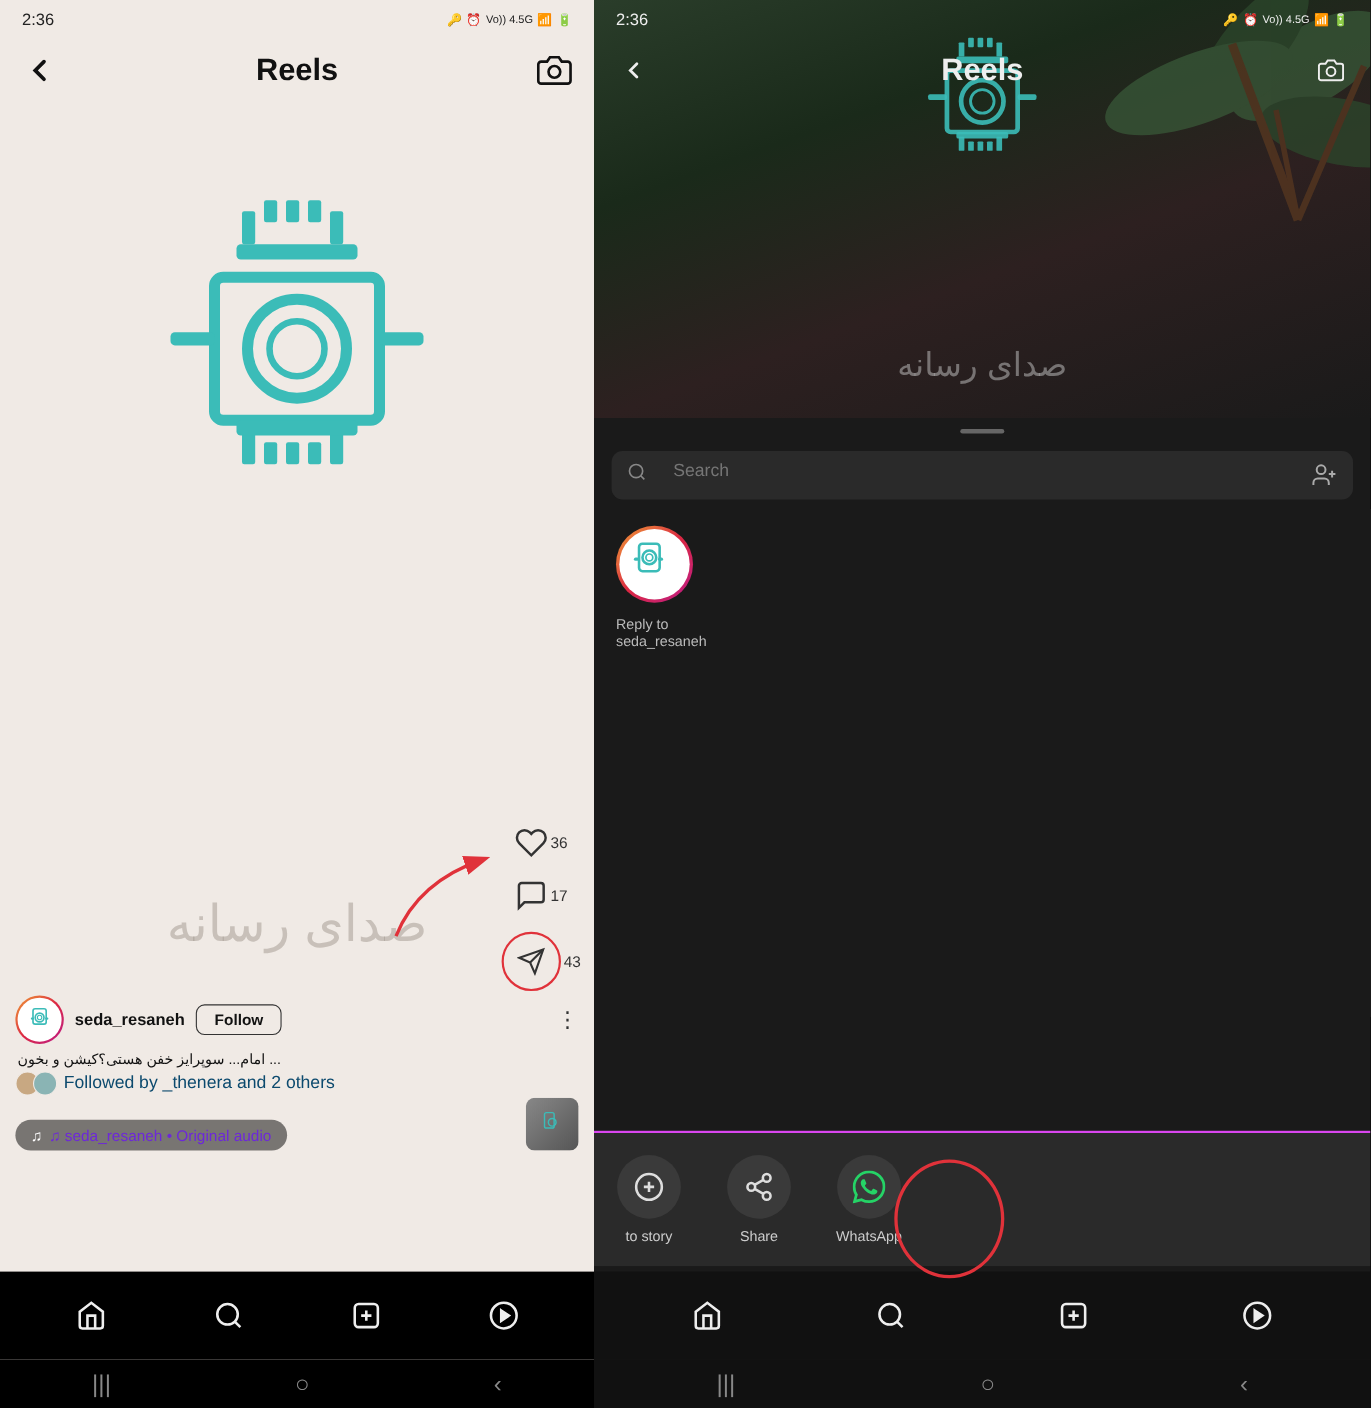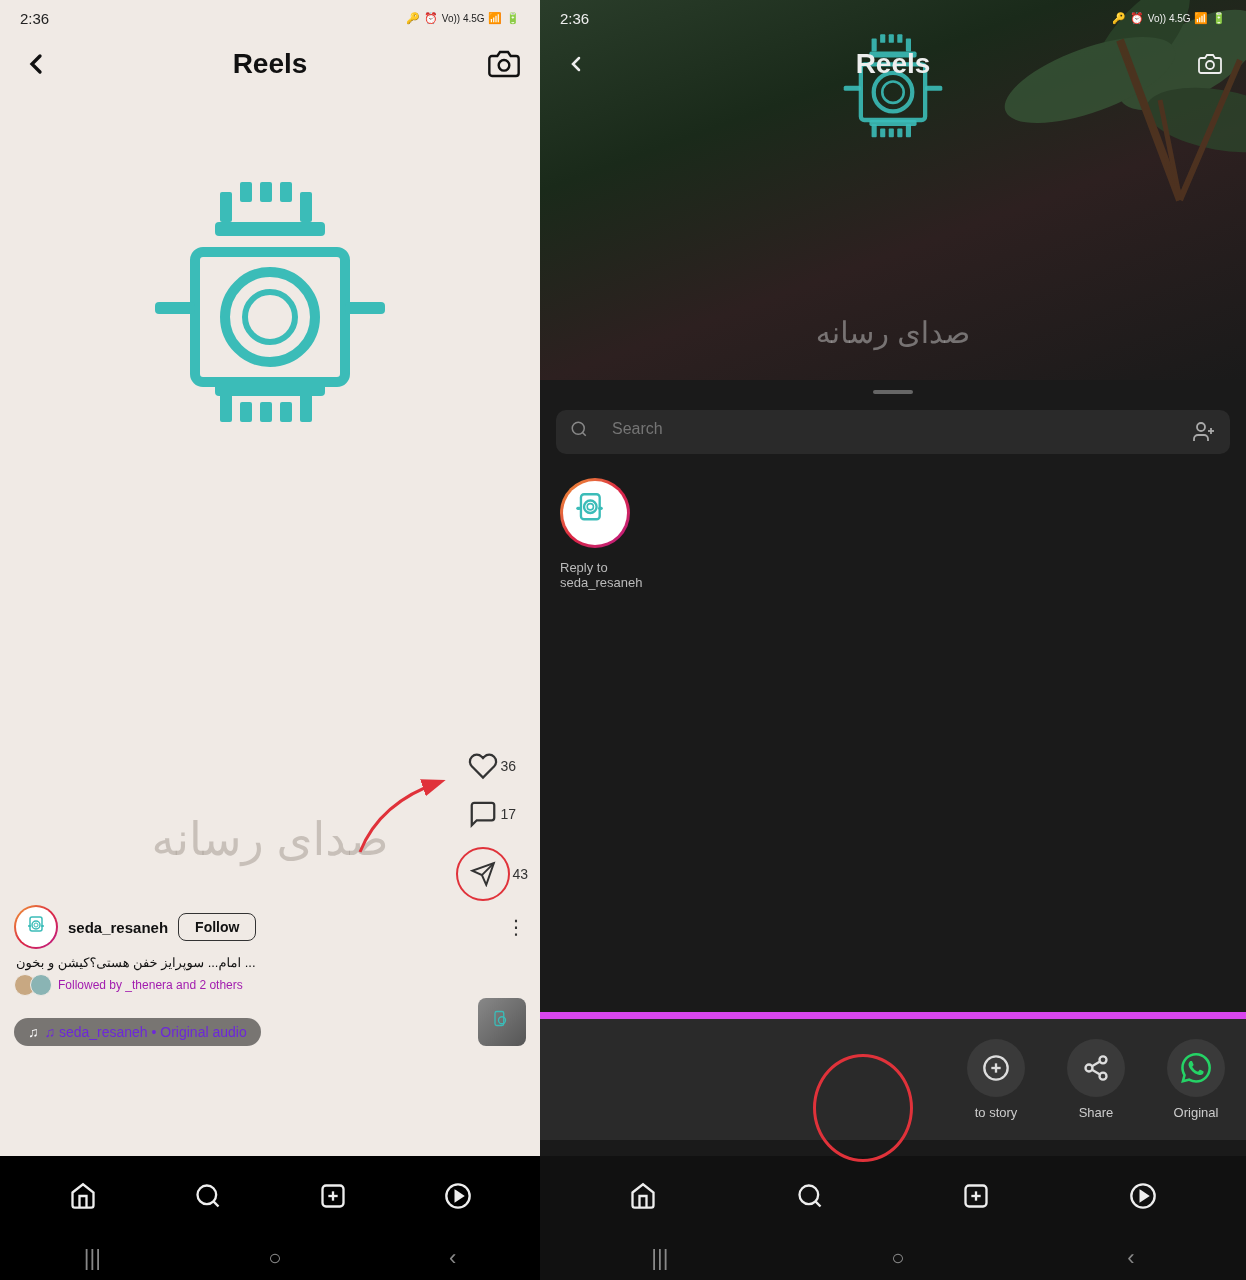--- a/index.html
+++ b/index.html
@@ -175,22 +175,22 @@
       margin-right: -6px;
     }
     .mini-avatar2 {
       width: 22px;
       height: 22px;
       border-radius: 50%;
       background: #8ab4b4;
       border: 1.5px solid #f0eae5;
     }
     .followed-text {
-      font-size: 12px;
-      color: #a21caf;
+      font-size: 16px;
+      color: #0c4a6e;
     }
 
     
     .audio-bar {
       position: absolute;
       bottom: 110px;
       left: 14px;
       display: flex;
       align-items: center;
       gap: 8px;
@@ -637,21 +637,21 @@
             <rect x="4" y="12" width="3" height="2" rx="1" fill="#3bbcb8"></rect>
             <rect x="18" y="12" width="3" height="2" rx="1" fill="#3bbcb8"></rect>
           </svg>
         </div>
       </div>
       <span style="font-size:13px;color:#bbb;margin-top:4px;">Reply to</span>
       <span style="font-size:13px;color:#bbb;">seda_resaneh</span>
     </div>
   </div>
 
-  <div style="position:absolute;bottom:140px;left:0;right:0;background:#2a2a2a;border-top:7px solid #d946ef;display:flex;overflow-x:auto;padding:12px 0;justify-content:flex-end;">
+  <div style="position:absolute;bottom:129px;left:0;right:0;background:#2a2a2a;border-top:2px solid #d946ef;display:flex;overflow-x:auto;padding:12px 0;">
 
     <div class="share-option">
       <div class="share-option-circle">
         <svg viewBox="0 0 24 24" fill="none" stroke="#ddd" stroke-width="2" width="28" height="28">
           <circle cx="12" cy="12" r="10"></circle>
           <line x1="12" y1="8" x2="12" y2="16"></line>
           <line x1="8" y1="12" x2="16" y2="12"></line>
         </svg>
       </div>
       <span class="share-option-label">to story</span>
@@ -670,21 +670,21 @@
       <span class="share-option-label">Share</span>
     </div>
 
 
     <div class="share-option">
       <div class="share-option-circle">
         <svg viewBox="0 0 24 24" fill="#25D366" width="30" height="30">
           <path d="M17.472 14.382c-.297-.149-1.758-.867-2.03-.967-.273-.099-.471-.148-.67.15-.197.297-.767.966-.94 1.164-.173.199-.347.223-.644.075-.297-.15-1.255-.463-2.39-1.475-.883-.788-1.48-1.761-1.653-2.059-.173-.297-.018-.458.13-.606.134-.133.298-.347.446-.52.149-.174.198-.298.298-.497.099-.198.05-.371-.025-.52-.075-.149-.669-1.612-.916-2.207-.242-.579-.487-.5-.669-.51-.173-.008-.371-.01-.57-.01-.198 0-.52.074-.792.372-.272.297-1.04 1.016-1.04 2.479 0 1.462 1.065 2.875 1.213 3.074.149.198 2.096 3.2 5.077 4.487.709.306 1.262.489 1.694.625.712.227 1.36.195 1.871.118.571-.085 1.758-.719 2.006-1.413.248-.694.248-1.289.173-1.413-.074-.124-.272-.198-.57-.347m-5.421 7.403h-.004a9.87 9.87 0 01-5.031-1.378l-.361-.214-3.741.982.998-3.648-.235-.374a9.86 9.86 0 01-1.51-5.26c.001-5.45 4.436-9.884 9.888-9.884 2.64 0 5.122 1.03 6.988 2.898a9.825 9.825 0 012.893 6.994c-.003 5.45-4.437 9.884-9.885 9.884m8.413-18.297A11.815 11.815 0 0012.05 0C5.495 0 .16 5.335.157 11.892c0 2.096.547 4.142 1.588 5.945L.057 24l6.305-1.654a11.882 11.882 0 005.683 1.448h.005c6.554 0 11.89-5.335 11.893-11.893a11.821 11.821 0 00-3.48-8.413z"></path>
         </svg>
       </div>
-      <span class="share-option-label">Original</span>
+      <span class="share-option-label">WhatsApp</span>
     </div>
 
   </div>
 
   <div style="position:absolute;bottom:118px;left:50%;margin-left:-80px;width:100px;height:108px;border-radius:50%;border:3px solid #e0323a;pointer-events:none;z-index:10;"></div>
 
   <div style="position:absolute;bottom:44px;left:0;right:0;height:80px;background:#111;display:flex;align-items:center;justify-content:space-around;padding:0 20px;">
     <div class="nav-item">
       <svg viewBox="0 0 24 24" fill="none" stroke="#eee" stroke-width="2" width="28" height="28">
         <path d="M3 9l9-7 9 7v11a2 2 0 0 1-2 2H5a2 2 0 0 1-2-2z"></path>

